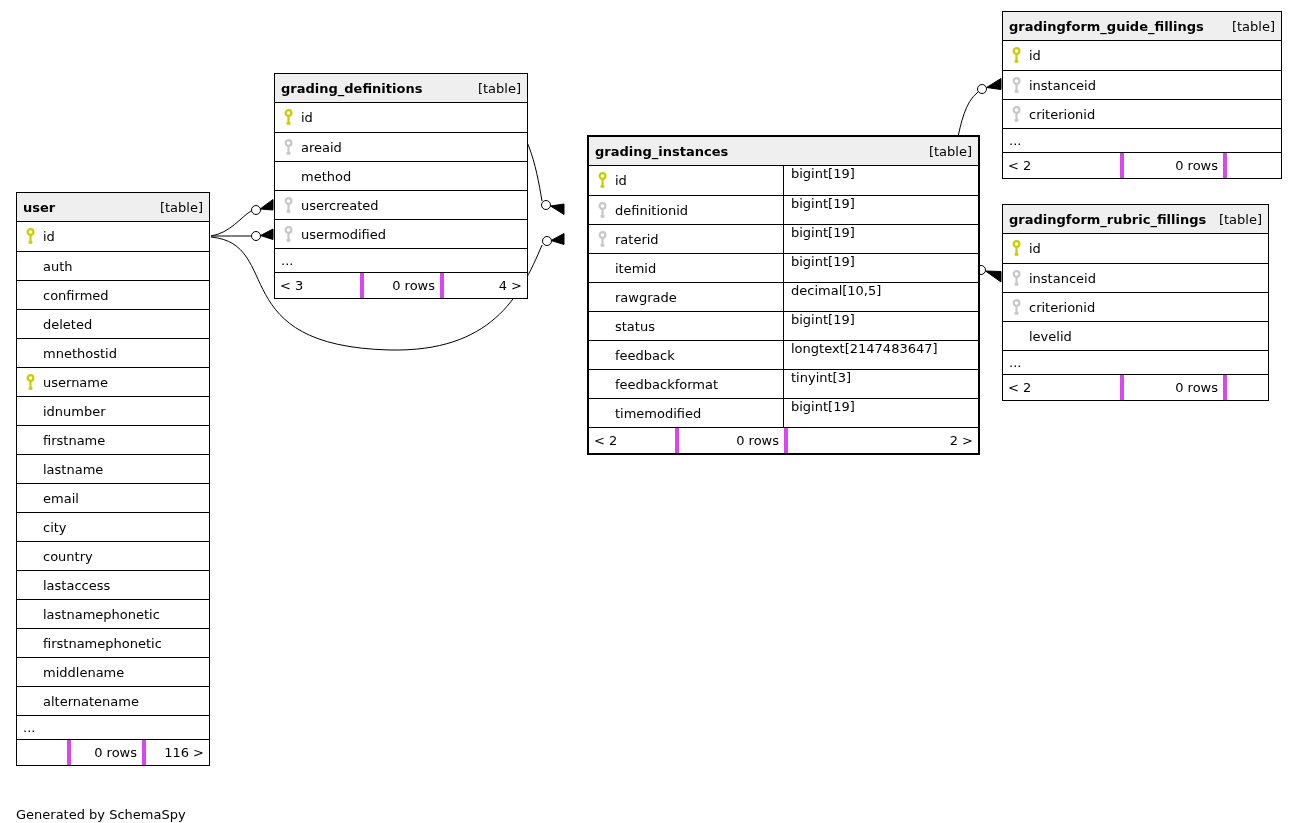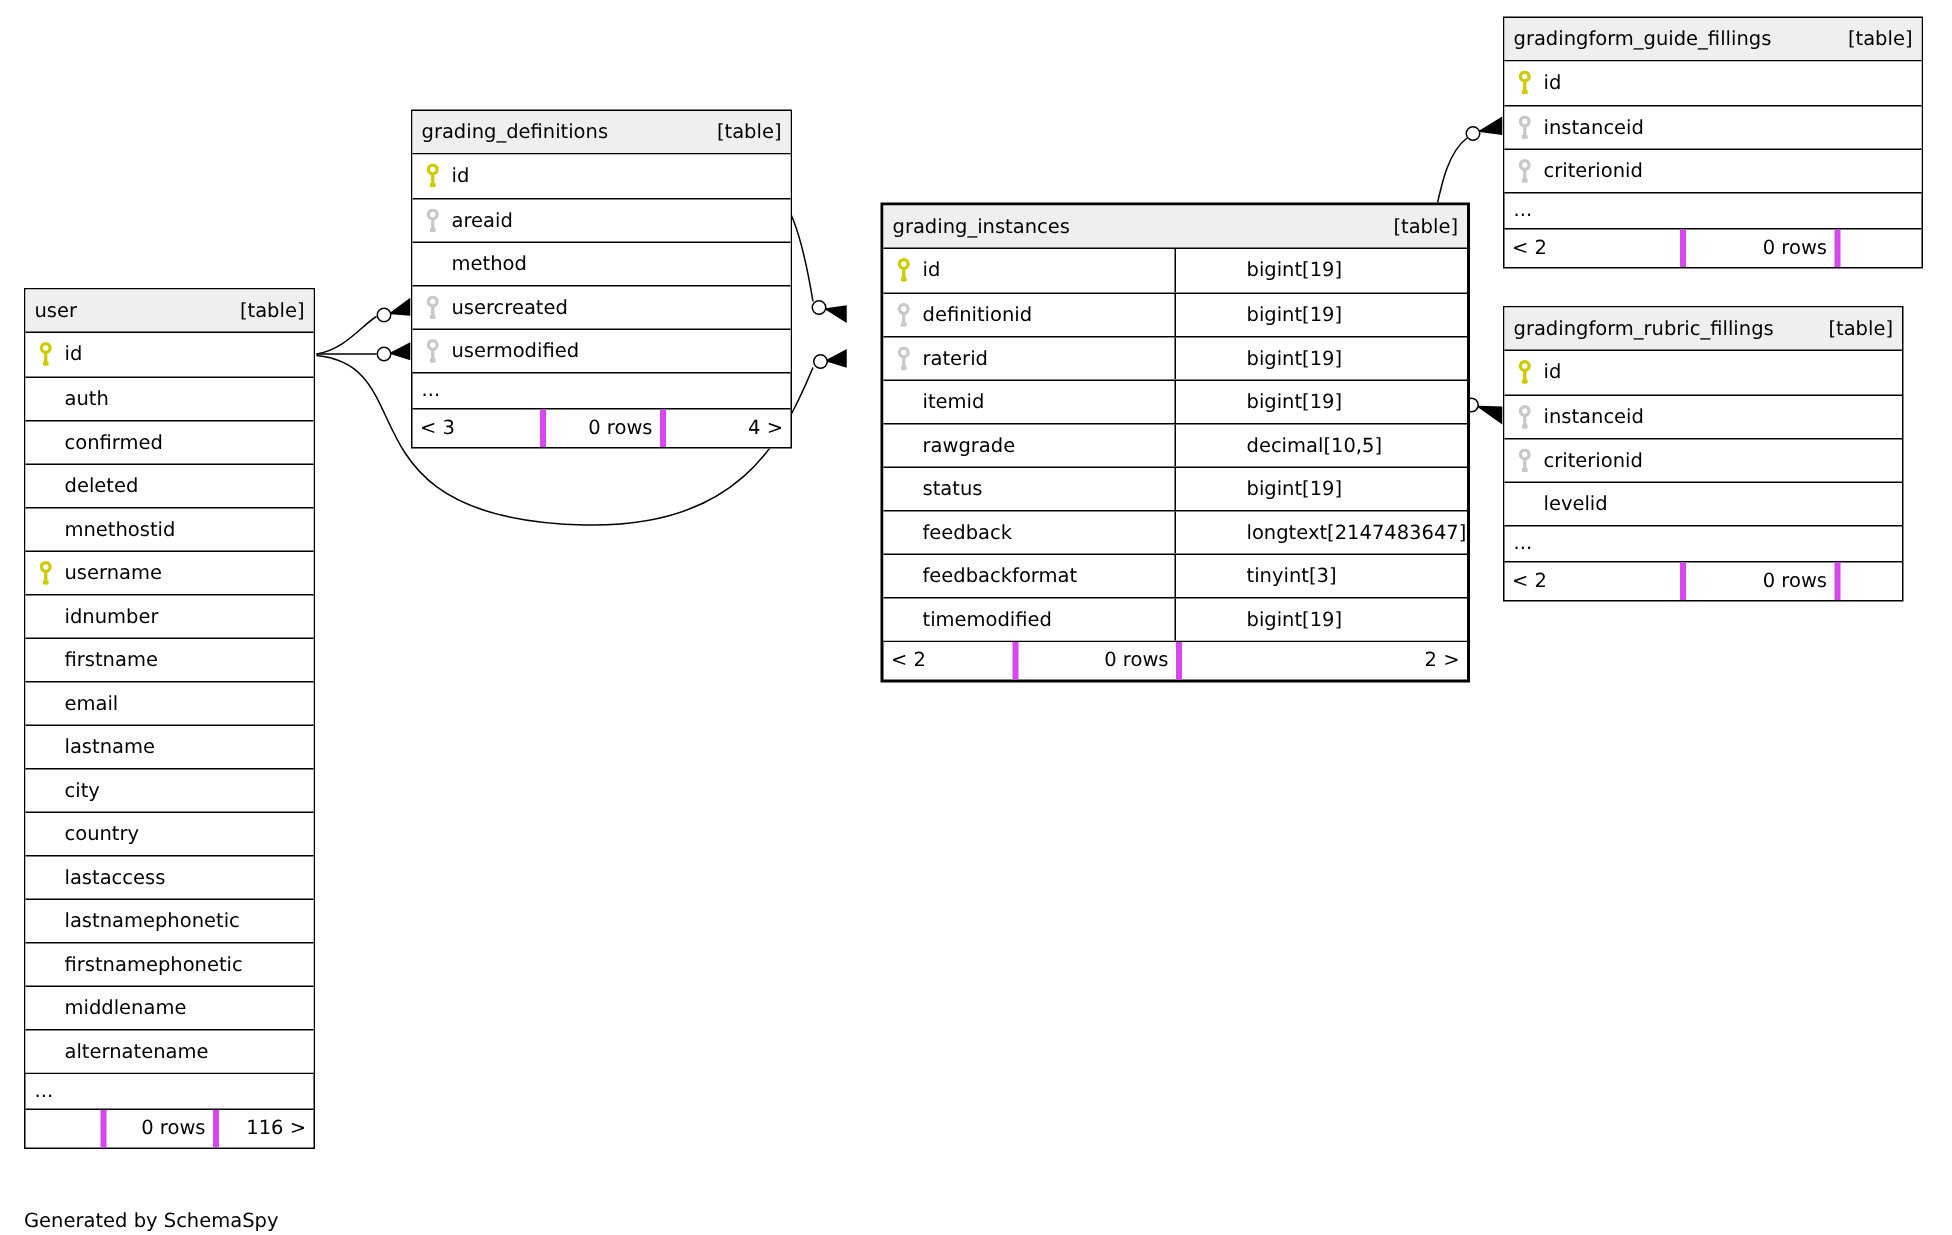--- a/index.html
+++ b/index.html
@@ -13,37 +13,37 @@
 
   .tbl { position:absolute; background:#fff; border:1px solid #000; box-sizing:border-box; }
   .tbl.thick { border-width:2px; }
 
   .hdr {
     height:29px; box-sizing:border-box; background:#efefef;
     border-bottom:1px solid #000;
     display:flex; justify-content:space-between; align-items:center;
     padding:0 6px; white-space:nowrap;
   }
-  .tname { font-weight:normal; }
+  .tname { font-weight:bold; }
   .ttag { margin-left:5px; }
 
   .row {
     height:29px; box-sizing:border-box; border-top:1px solid #000;
     display:flex; align-items:stretch; position:relative; background:#fff;
   }
   .rows .row:first-child { border-top:none; }
   .key { position:absolute; left:8px; top:6px; width:11px; height:17px; }
   .colname { margin-left:26px; align-self:center; white-space:nowrap; }
 
   .ncell {
     box-sizing:border-box; width:195px; flex:0 0 195px; height:100%;
     border-right:1px solid #000; display:flex; align-items:center;
     padding-left:26px; white-space:nowrap;
   }
-  .tcell { display:flex; align-items:center; padding-left:7px; white-space:nowrap;margin-left:40px; }
+  .tcell { display:flex; padding-left:7px; white-space:nowrap; }
 
   .dots {
     height:24px; box-sizing:border-box; border-top:1px solid #000;
     display:flex; align-items:center; padding-left:6px;
   }
   .foot { height:26px; box-sizing:border-box; border-top:1px solid #000; display:flex; }
   .fc { box-sizing:border-box; height:100%; display:flex; align-items:center; padding:0 5px; white-space:nowrap; }
   .fl { justify-content:flex-start; }
   .fm, .fr { justify-content:flex-end; border-left:4px solid #d946ef; }
   .fr { flex:1 1 auto; }
@@ -124,24 +124,24 @@
         </svg>
         <span class="colname">username</span>
       </div>
       <div class="row">
         <span class="colname">idnumber</span>
       </div>
       <div class="row">
         <span class="colname">firstname</span>
       </div>
       <div class="row">
+        <span class="colname">lastname</span>
+      </div>
+      <div class="row">
         <span class="colname">email</span>
-      </div>
-      <div class="row">
-        <span class="colname">lastname</span>
       </div>
       <div class="row">
         <span class="colname">city</span>
       </div>
       <div class="row">
         <span class="colname">country</span>
       </div>
       <div class="row">
         <span class="colname">lastaccess</span>
       </div>

